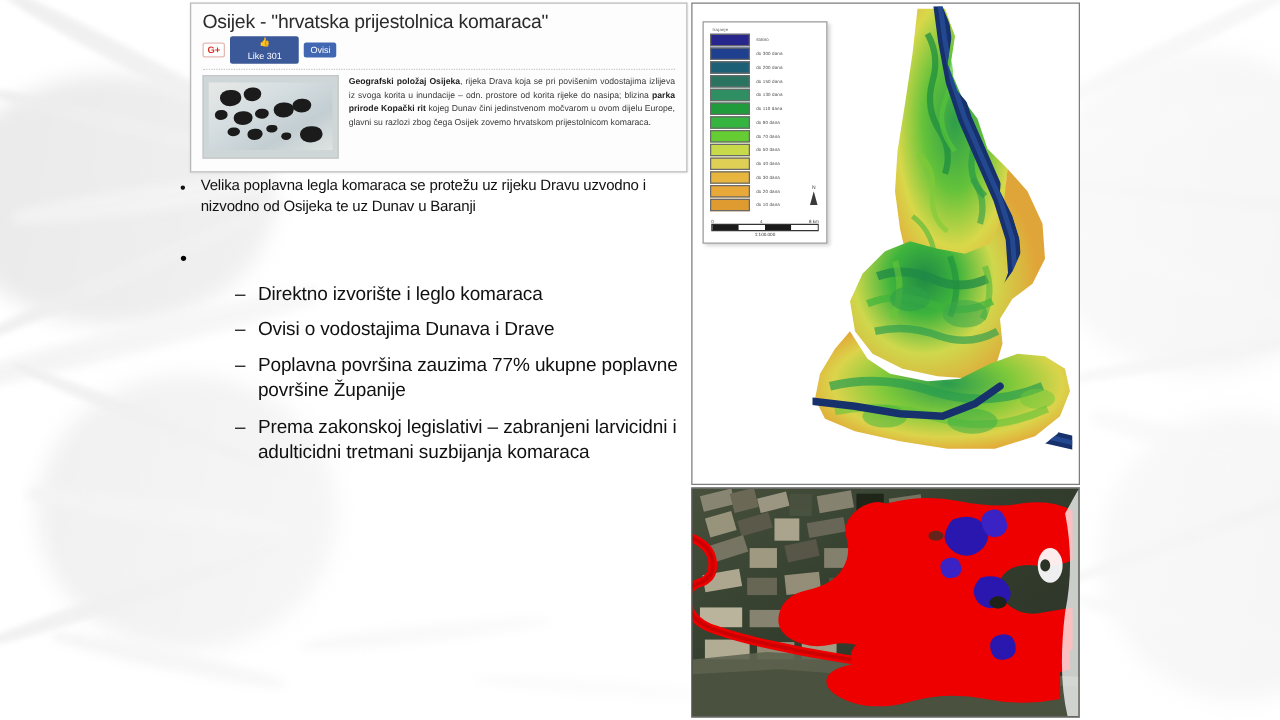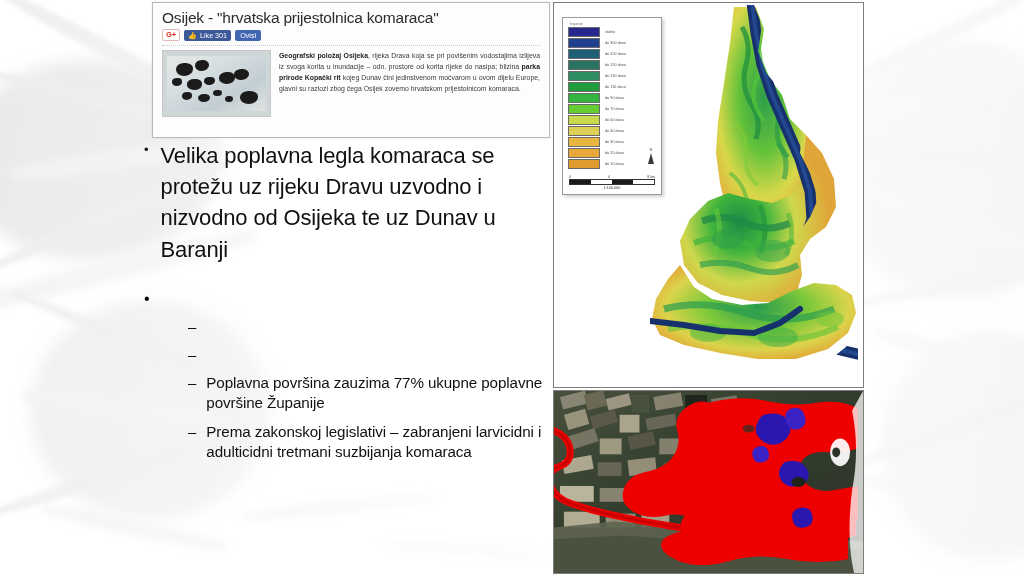--- a/index.html
+++ b/index.html
@@ -38,21 +38,21 @@
   .clip-meta{display:flex;justify-content:space-between;align-items:flex-start;margin-top:1px;}
   .clip-src{font-size:7.5px;color:#8a8a8a;letter-spacing:.2px;}
   .clip-date{font-size:8.2px;color:#4b4b4b;letter-spacing:.1px;padding-right:3px;}
   .clip-social{display:flex;align-items:center;gap:4px;margin-top:3px;}
   .btn-gplus{
     font-size:7.5px;font-weight:bold;color:#d93025;border:1px solid #e4b8b4;
     background:#fff;border-radius:2px;padding:1px 3px;line-height:1;
   }
   .btn-like{
     font-size:7.2px;color:#fff;background:#3b5998;border-radius:2px;
-    padding:2px 4px;line-height:1;display:flex;align-items:center;gap:3px;
+    padding:2px 14px;line-height:1;display:flex;align-items:center;gap:3px;flex-direction:column;
   }
   .btn-like .thumb{font-size:7px;}
   .btn-share{
     font-size:7.2px;color:#fff;background:#4267b2;border-radius:2px;
     padding:2px 5px;line-height:1;
   }
   .clip-rule{border-top:1px dotted #c8c8c8;margin:4px 0 4px 0;}
   .clip-body{display:flex;gap:8px;}
   .clip-photo{
     width:107px;height:65px;flex:0 0 107px;border:1px solid #c6c6c6;
@@ -66,21 +66,21 @@
   .clip-text{
     font-size:6.9px;line-height:1.62;color:#3a3a3a;text-align:justify;
     font-family:"Liberation Sans", sans-serif;
   }
   .clip-text b{color:#1d1d1d;}
 
   
   .body-text{position:absolute;left:140px;top:140px;width:420px;z-index:5;}
   .b1{display:flex;gap:12px;margin-left:4px;}
   .b1 .dot{font-size:13px;color:#111;line-height:1.42;padding-top:1px;}
-  .b1 .txt{font-size:22px;color:#111;line-height:1.42;letter-spacing:-.15px;}
+  .b1 .txt{font-size:12px;color:#111;line-height:1.42;letter-spacing:-.15px;}
   .b2{display:flex;gap:12px;margin-left:4px;margin-top:25px;}
   .b2 .txt{font-size:17.4px;color:#111;font-weight:bold;line-height:1.42;letter-spacing:-.15px;}
   .subs{margin-top:9px;margin-left:48px;}
   .sub{display:flex;gap:10px;margin-bottom:8px;}
   .sub .dash{font-size:15px;color:#111;line-height:1.34;}
   .sub .txt{font-size:15.2px;color:#111;line-height:1.34;letter-spacing:-.1px;}
 
   
   .panel-map{
     position:absolute;left:553px;top:2px;width:311px;height:386px;
@@ -195,23 +195,25 @@
   <div class="b1">
     <span class="dot">•</span>
     <span class="txt">Velika poplavna legla komaraca se protežu uz rijeku Dravu uzvodno i nizvodno od Osijeka te uz Dunav u Baranji</span>
   </div>
   <div class="b2">
     <span class="dot">•</span>
   </div>
   <div class="subs">
     <div class="sub">
       <span class="dash">–</span>
+      <span class="txt">Direktno izvorište i leglo komaraca</span>
     </div>
     <div class="sub">
       <span class="dash">–</span>
+      <span class="txt">Ovisi o vodostajima Dunava i Drave</span>
     </div>
     <div class="sub">
       <span class="dash">–</span>
       <span class="txt">Poplavna površina zauzima 77% ukupne poplavne površine Županije</span>
     </div>
     <div class="sub">
       <span class="dash">–</span>
       <span class="txt">Prema zakonskoj legislativi – zabranjeni larvicidni i adulticidni tretmani suzbijanja komaraca</span>
     </div>
   </div>

